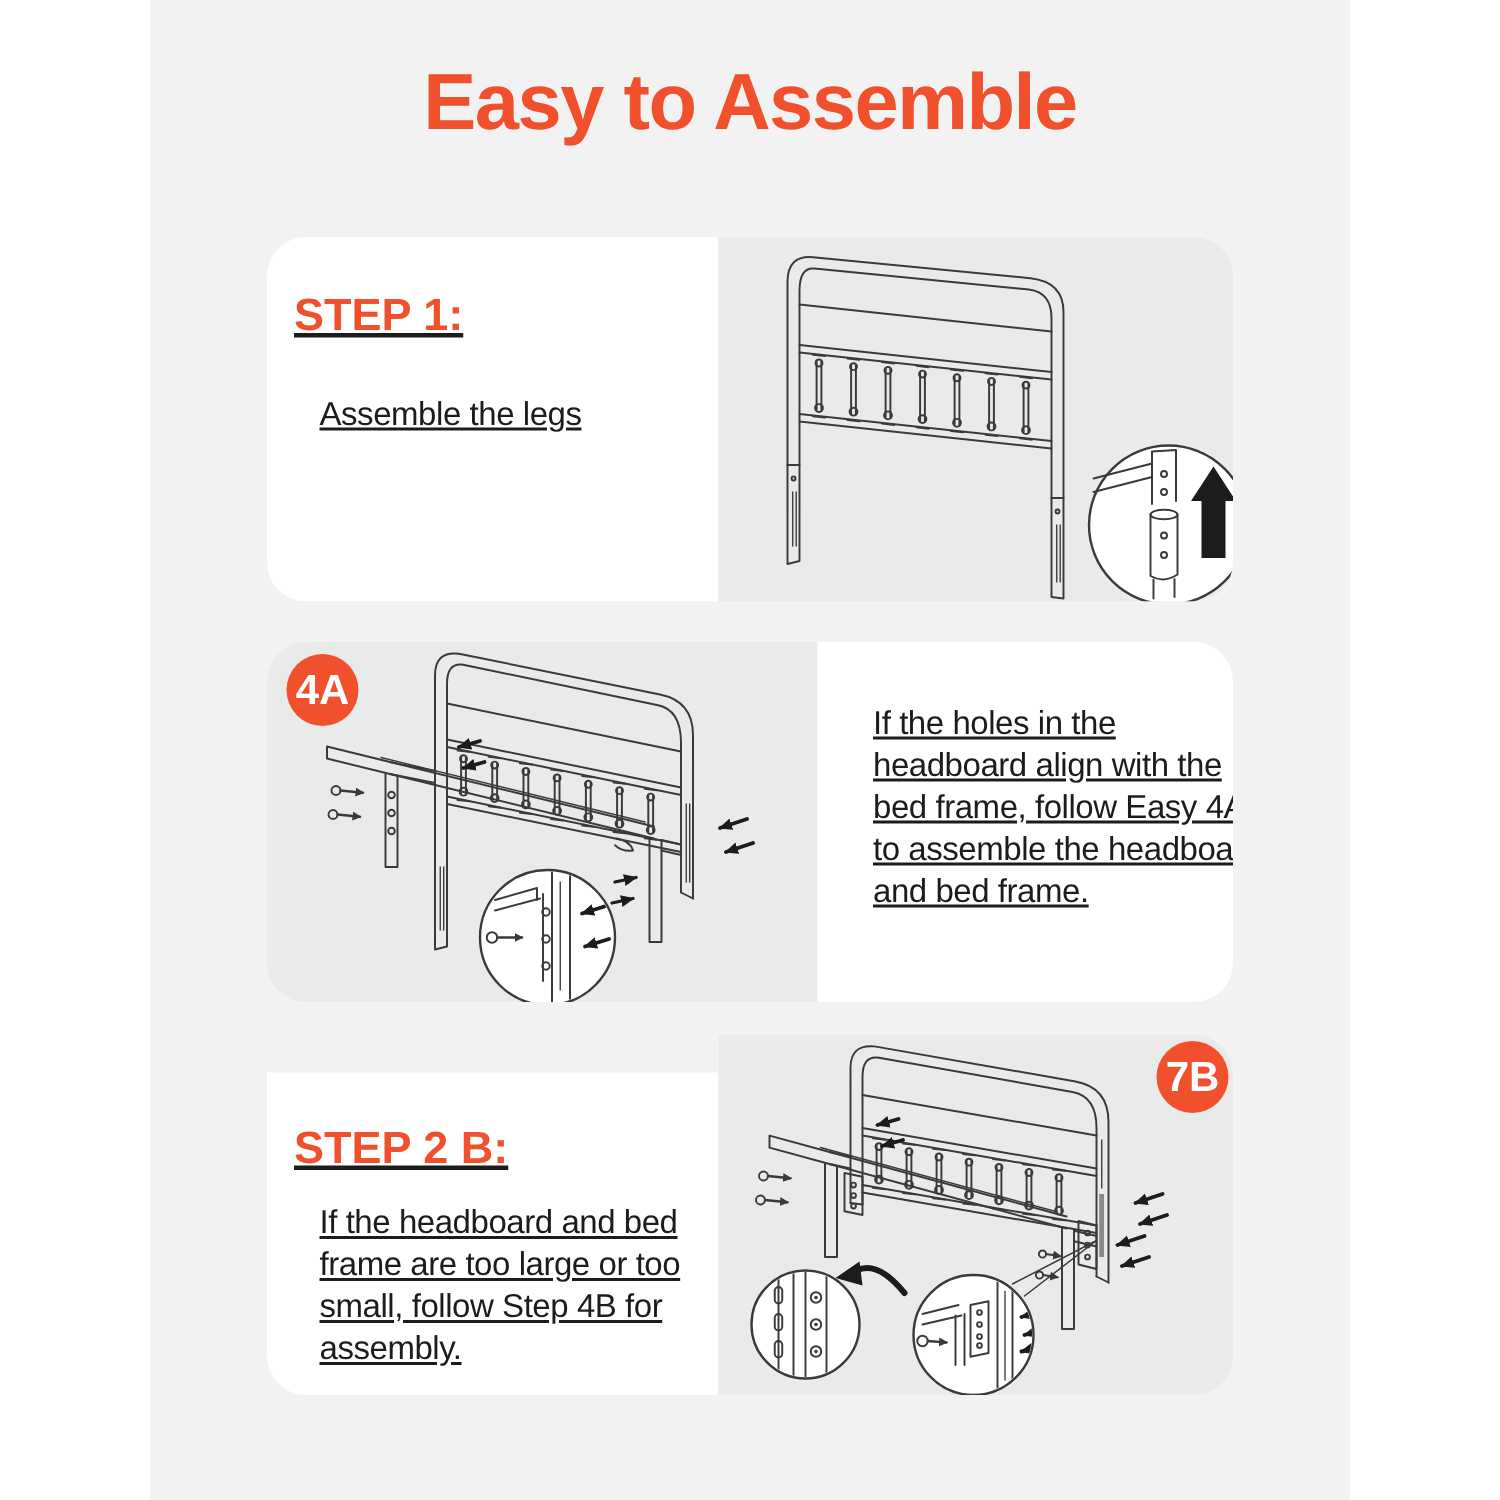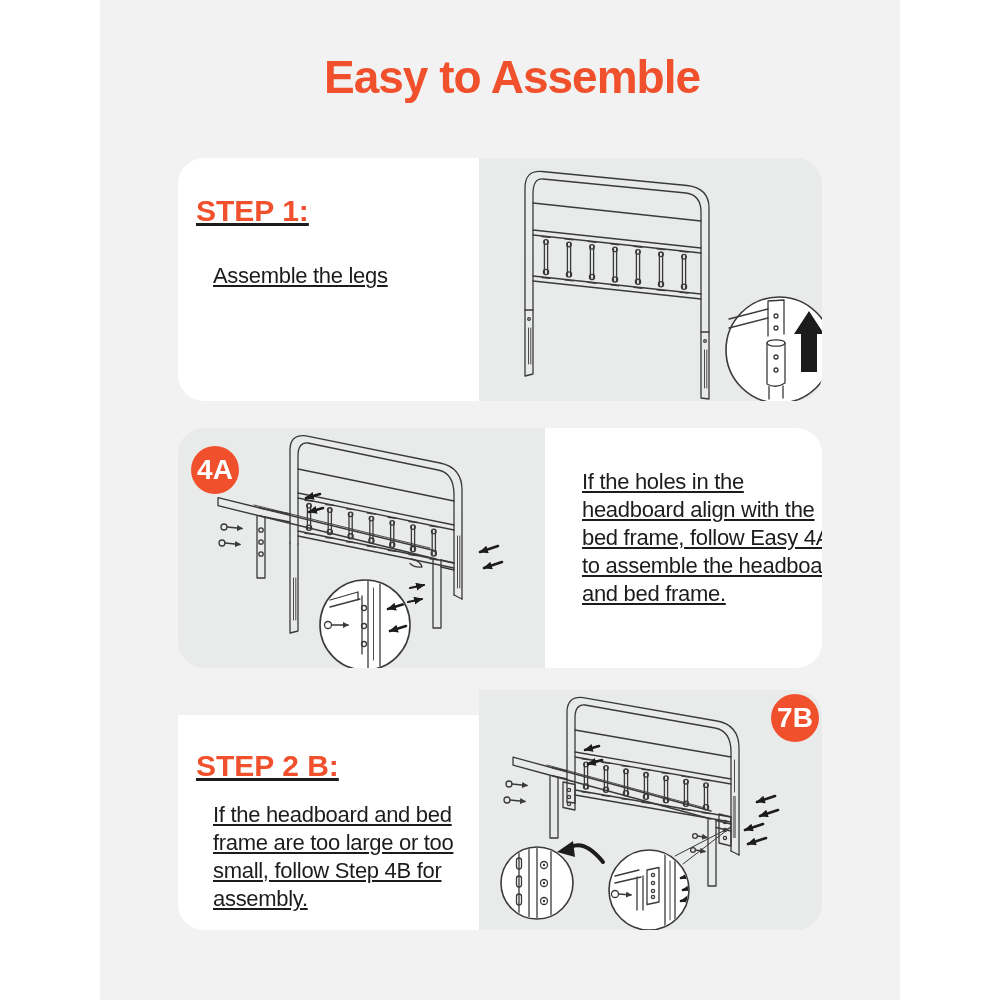--- a/index.html
+++ b/index.html
@@ -3,22 +3,22 @@
 <meta charset="utf-8">
 <style>
   html,body{margin:0;padding:0;}
   body{
     width:1000px;height:1000px;position:relative;background:#ffffff;
     font-family:"Liberation Sans", sans-serif;color:var(--text,#1C1C1C);
     overflow:hidden;
   }
   .canvas{position:absolute;left:100px;top:0;width:800px;height:1000px;background:var(--canvas-bg,#F2F2F2);}
   .page-title{
-    position:absolute;top:38px;left:0;width:100%;text-align:center;margin:12px;
-    font-size:46px;font-weight:800;letter-spacing:-1px;color:var(--accent,#F1502C);
+    position:absolute;top:38px;left:0;width:100%;text-align:center;margin:0;
+    font-size:53px;font-weight:800;letter-spacing:-1px;color:var(--accent,#F1502C);
     white-space:pre;
   }
   .panel{
     position:absolute;left:78px;width:644px;border-radius:26px;overflow:hidden;
     display:flex;flex-direction:row;
   }
   .panel-1{top:158px;height:243px;}
   .panel-2{top:428px;height:240px;}
   .panel-3{top:690px;height:240px;align-items:flex-end;}
   .cell{flex-shrink:0;position:relative;text-decoration:underline;}
@@ -38,21 +38,21 @@
   .pad-1 .step-body{margin-top:34px;}
   .pad-2{padding:24px 6px 0 20px;}
   .pad-2 .step-body{margin-top:16px;}
   .pad-3{padding:34px 6px 0 18px;}
   .pad-3 .step-body{margin-top:18px;}
   .badge{
     position:absolute;width:48px;height:48px;border-radius:50%;
     background:var(--accent,#F1502C);color:#ffffff;font-size:28px;font-weight:bold;
     display:flex;align-items:center;justify-content:center;letter-spacing:0;
   }
-  .badge-4a{left:13px;top:18px;}
+  .badge-4a{left:13px;top:8px;}
   .badge-4b{left:292px;top:4px;}
   svg.art{display:block;}
 </style>
 </head>
 <body style="--accent: #F1502C; --canvas-bg: #F2F2F2; --card-bg: #FFFFFF; --ill-bg: #E9EAEA; --text: #1C1C1C;">
 
 <div class="canvas">
 
   <h1 class="page-title">Easy to Assemble</h1>
 

